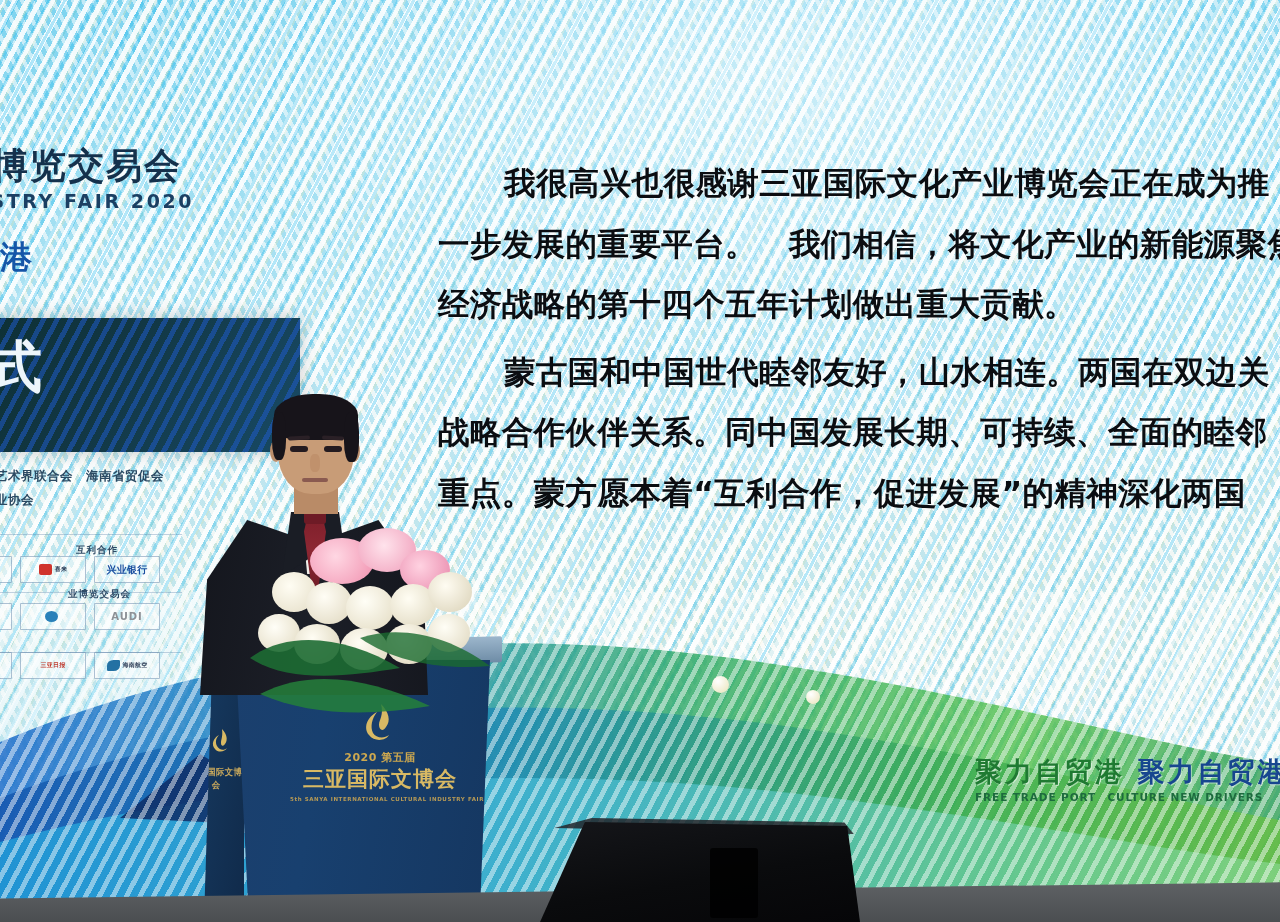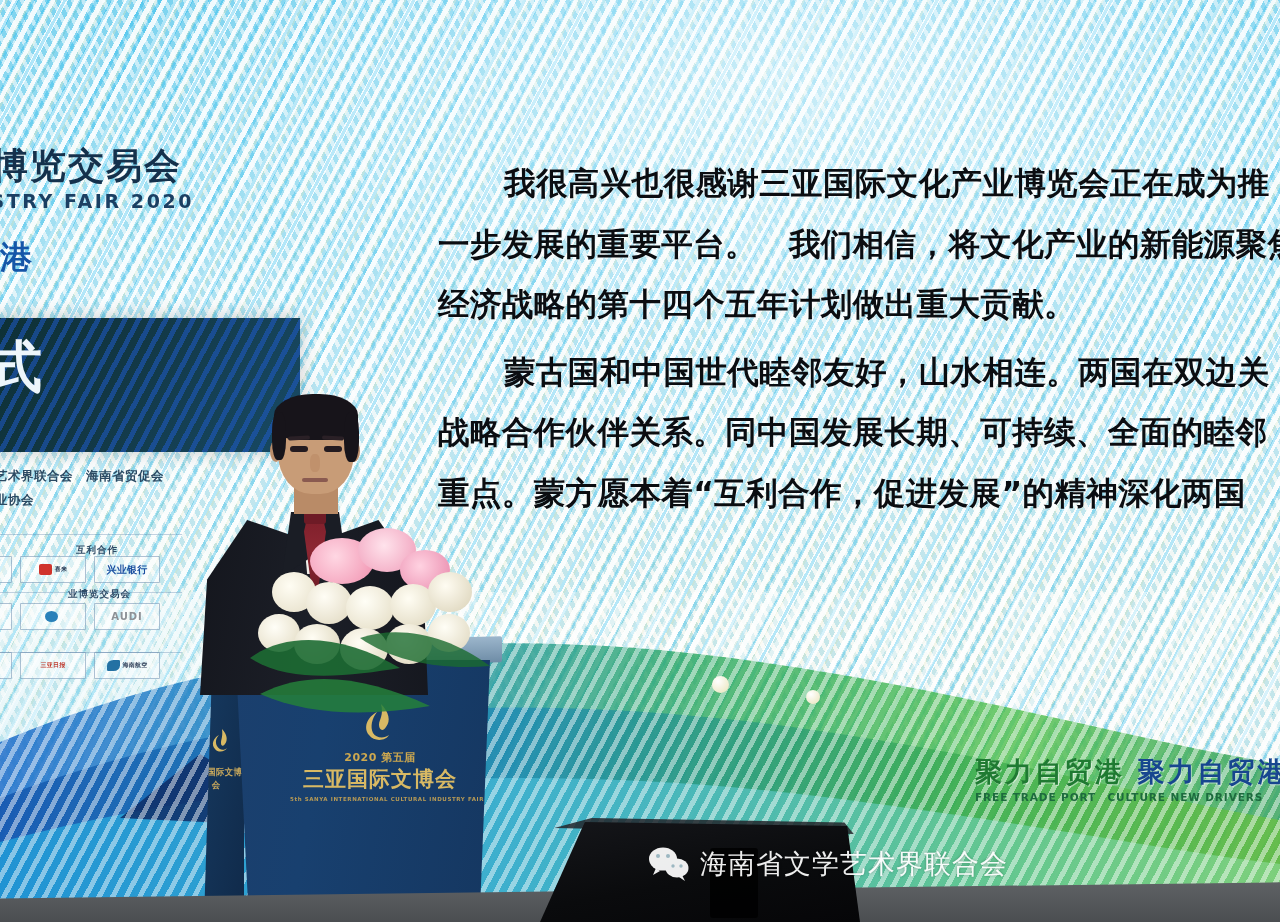--- a/index.html
+++ b/index.html
@@ -488,27 +488,14 @@
       <path d="M20,96 C70,70 130,80 190,108 C130,118 70,118 20,96 Z" fill="#24803b" opacity=".85"></path>
       <path d="M120,40 C160,26 210,38 250,68 C200,72 155,64 120,40 Z" fill="#1a6b30" opacity=".8"></path>
     </svg>
   </div>
 
   <div class="stage-floor"></div>
   <div class="mon-top"></div>
   <div class="monitor"></div>
   <div class="mon-slot"></div>
 
-  <div class="wechat">
-    <svg class="wx-icon" viewBox="0 0 42 36">
-      <ellipse cx="15" cy="13" rx="14" ry="11.5" fill="#ffffff"></ellipse>
-      <path d="M8 22 L5 29 L12 25 Z" fill="#ffffff"></path>
-      <circle cx="10" cy="10" r="2" fill="#a7c4cf"></circle>
-      <circle cx="20" cy="10" r="2" fill="#a7c4cf"></circle>
-      <ellipse cx="29" cy="22" rx="11.5" ry="9.5" fill="#ffffff"></ellipse>
-      <path d="M34 29 L37 35 L31 31 Z" fill="#ffffff"></path>
-      <circle cx="25" cy="20" r="1.7" fill="#a7c4cf"></circle>
-      <circle cx="33" cy="20" r="1.7" fill="#a7c4cf"></circle>
-    </svg>
-    <div class="wx-txt">海南省文学艺术界联合会</div>
-  </div>
 
 </div>
 
 </body></html>

